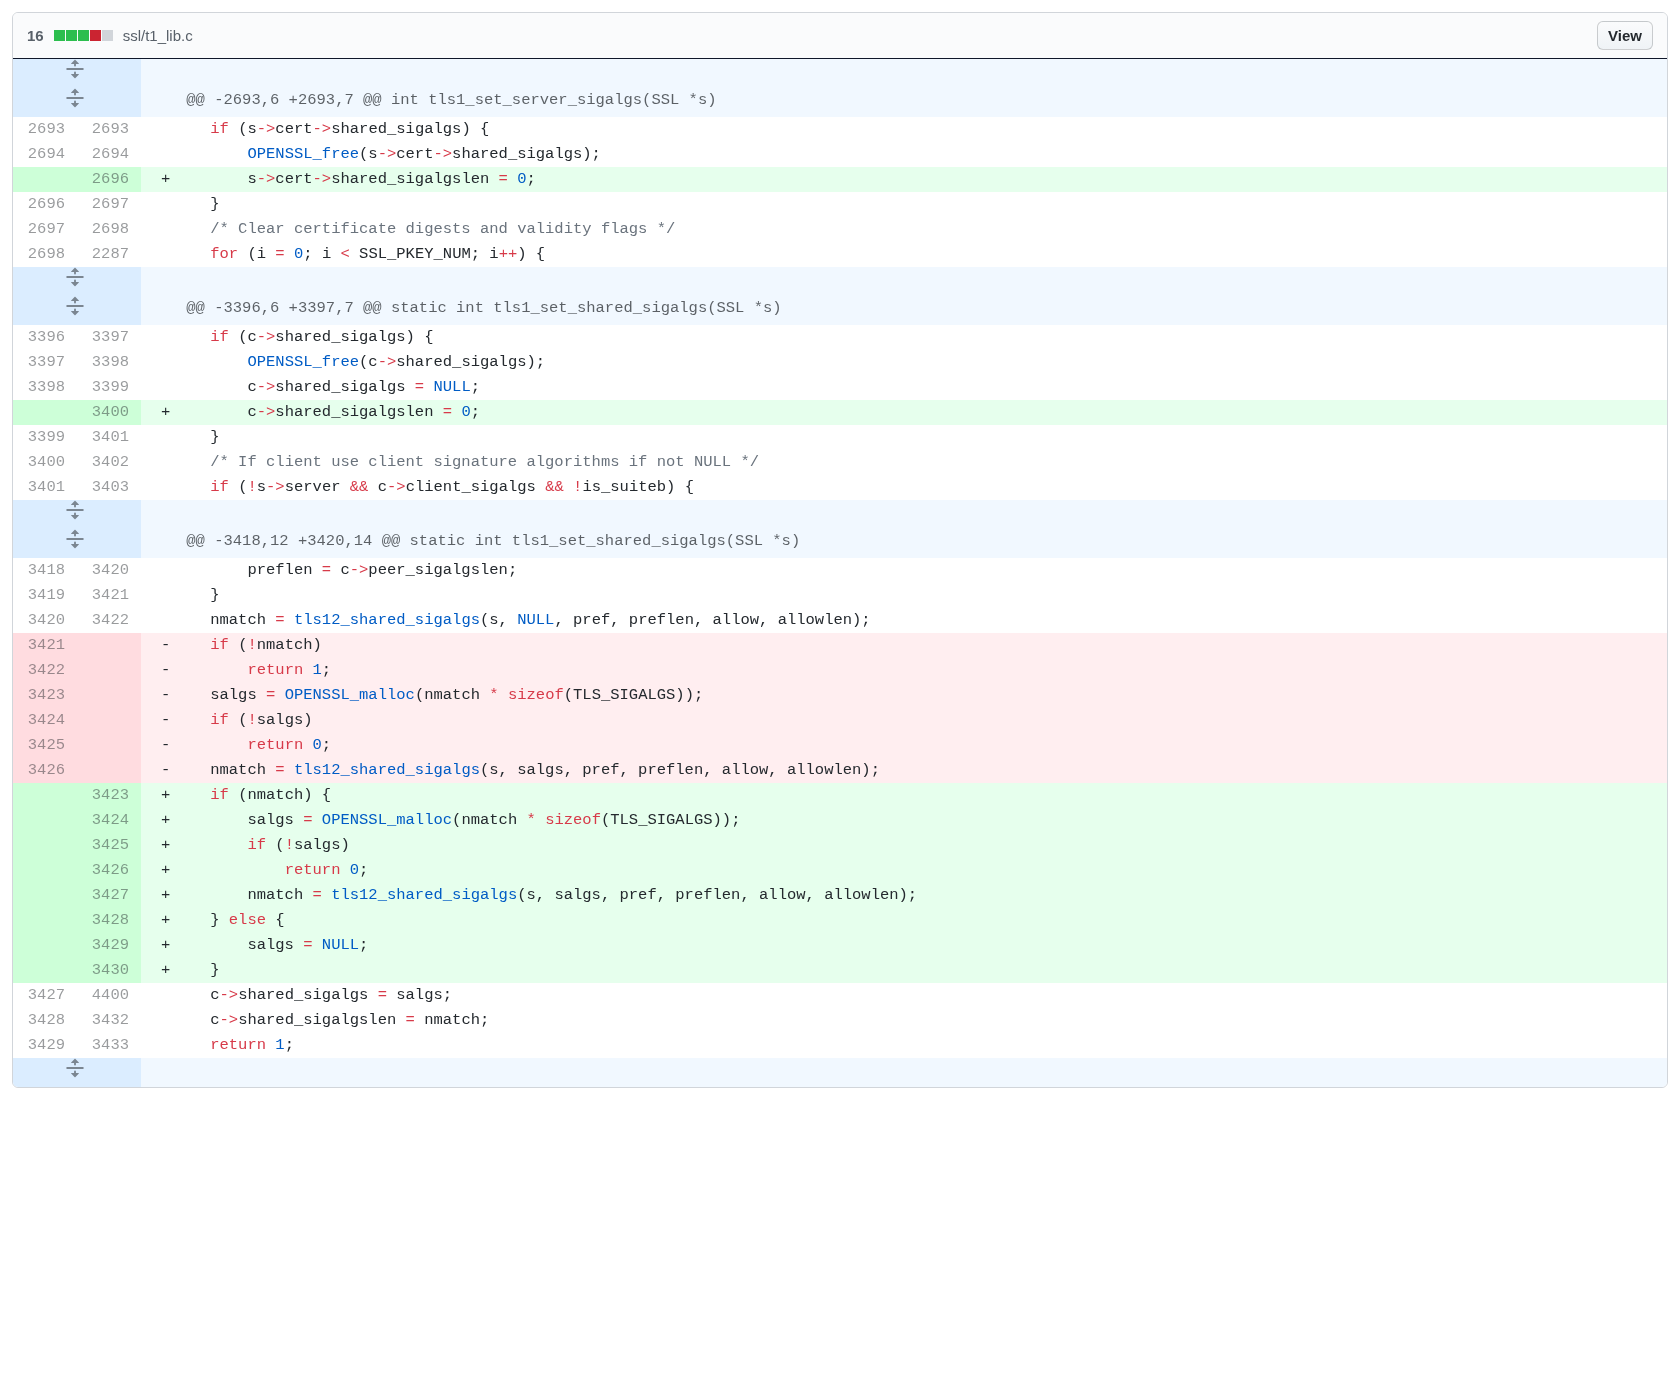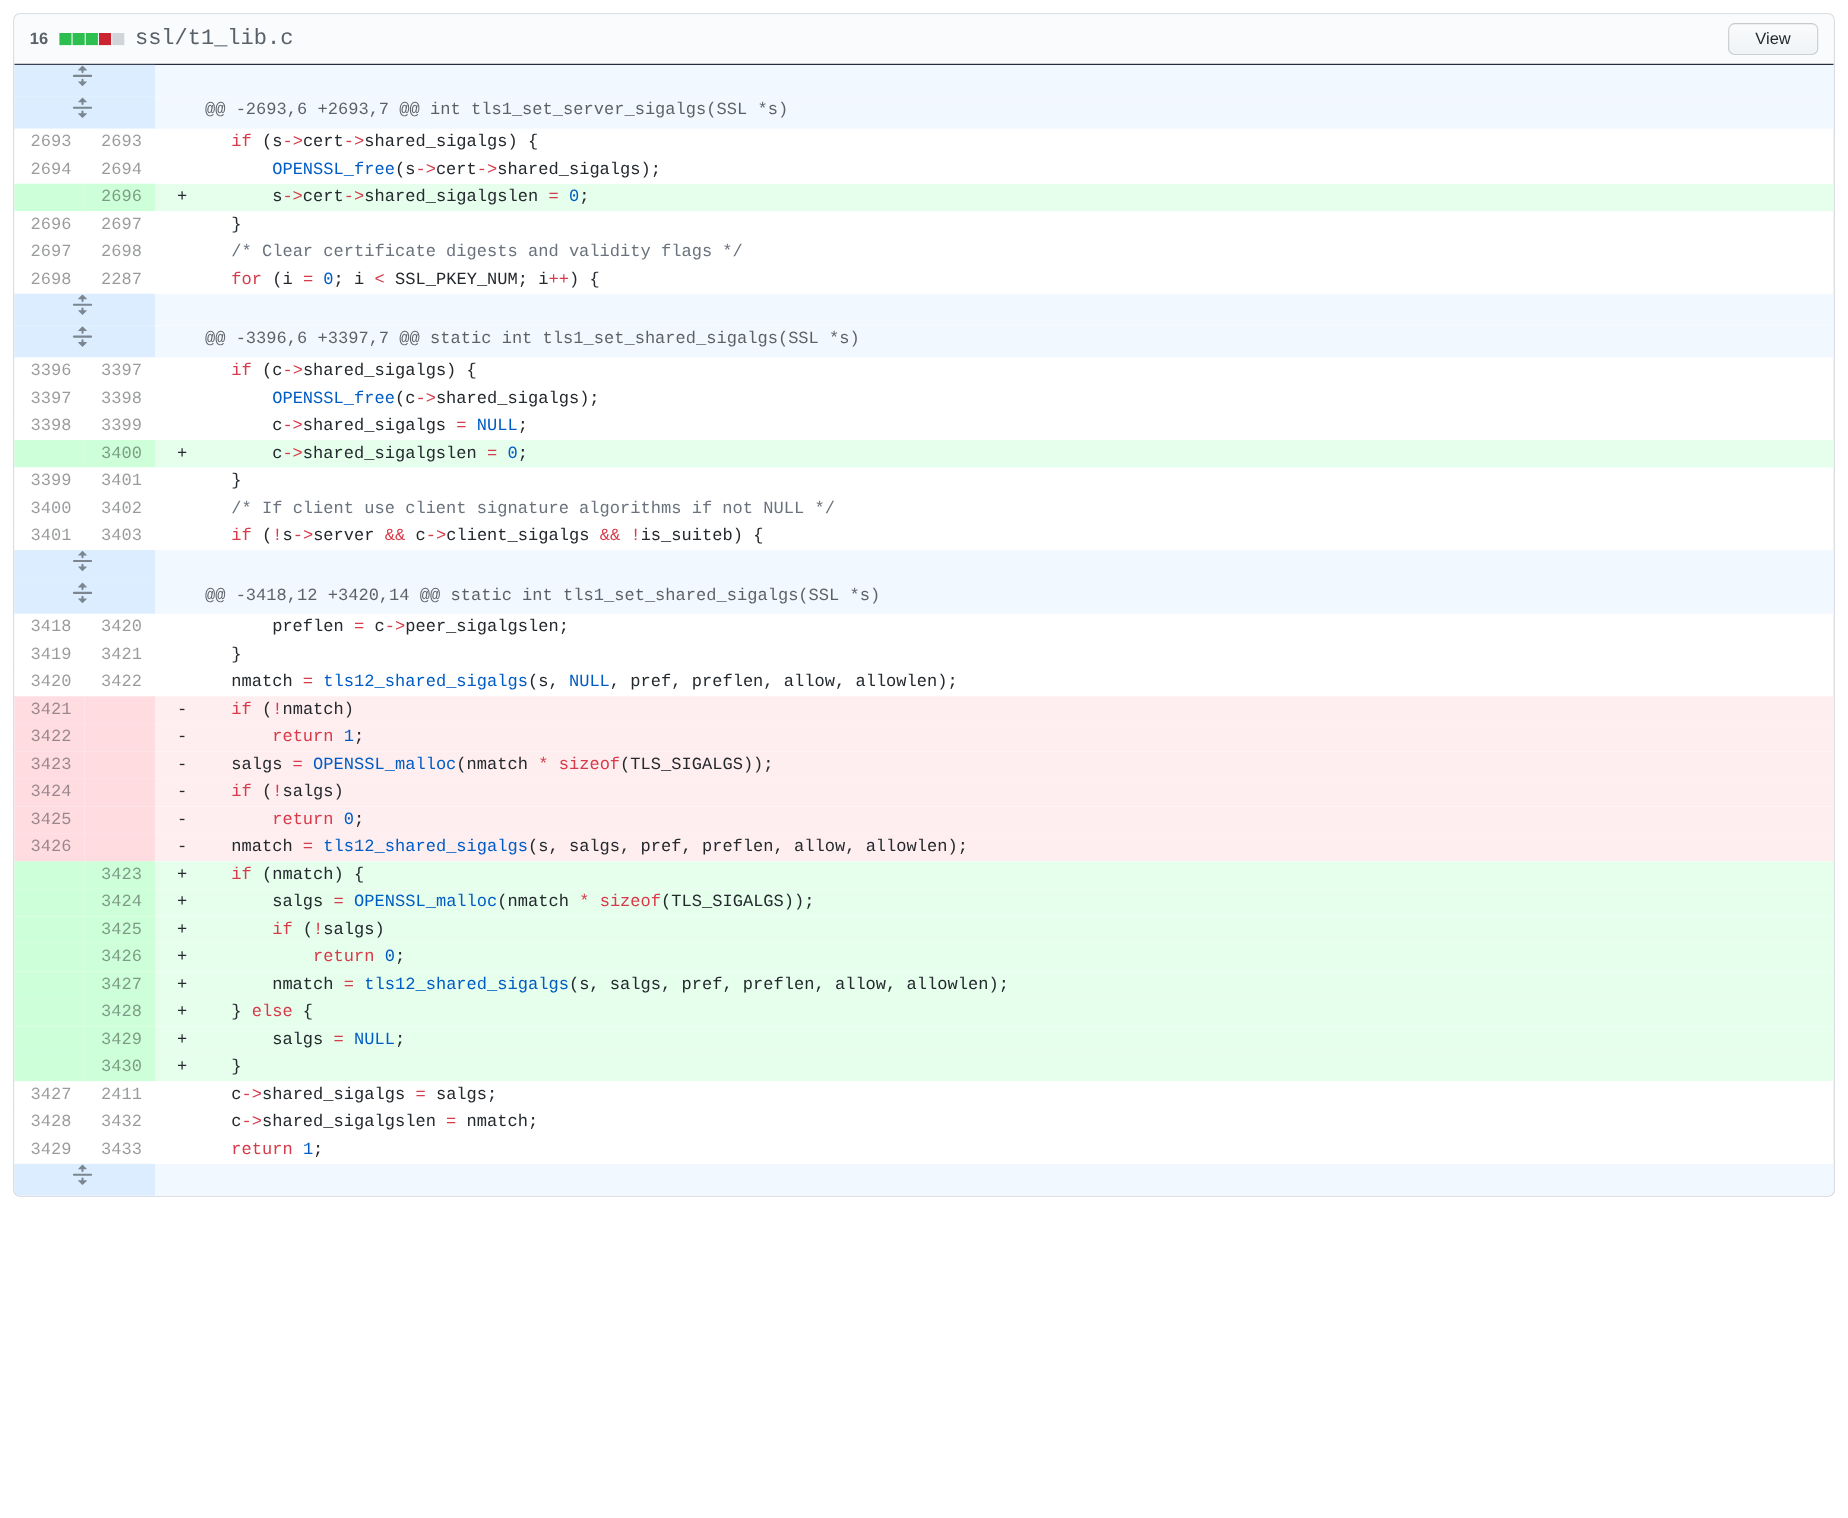--- a/index.html
+++ b/index.html
@@ -25,25 +25,25 @@
     justify-content: space-between;
     font-size: 15px;
   }
   .fh-left { display: flex; align-items: center; gap: 10px; }
   .diff-count { font-weight: 600; color: #586069; font-size: 15px;}
   .diffstat { display: inline-flex; gap: 1px; }
   .diffstat span { width: 11px; height: 11px; display:inline-block; }
   .ds-add { background: #2cbe4e; }
   .ds-del { background: #cb2431; }
   .ds-neu { background: #d1d5da; }
-  .filename { font-family: Liberation Mono, monospace; font-size: 20px; color: #586069; }
+  .filename { font-family: Liberation Sans, sans-serif; font-size: 15px; color: #586069; }
   .btn {
     font-size: 15px;
-    font-weight: 400;
-    padding: 5px 24px;
+    font-weight: 700;
+    padding: 5px 10px;
     background: linear-gradient(#fafbfc, #eff3f6);
     border: 1px solid rgba(27,31,35,.2);
     border-radius: 6px;
     cursor: pointer;
     color: #24292e;
   }
   table.diff {
     width: 100%;
     border-collapse: collapse;
     table-layout: fixed;
@@ -293,21 +293,21 @@
           <td class="num">3429</td>
           <td class="code"><span class="marker" style="display:inline-block;width:12px;">+</span>        salgs <span class="op">=</span> <span class="n">NULL</span>;</td>
         </tr>
         <tr class="add">
           <td class="num empty"></td>
           <td class="num">3430</td>
           <td class="code"><span class="marker" style="display:inline-block;width:12px;">+</span>    }</td>
         </tr>
         <tr class="ctx">
           <td class="num">3427</td>
-          <td class="num">2411</td>
+          <td class="num">4400</td>
           <td class="code"><span class="marker" style="display:inline-block;width:12px;"> </span>    c<span class="op">-&gt;</span>shared_sigalgs <span class="op">=</span> salgs;</td>
         </tr>
         <tr class="ctx">
           <td class="num">3428</td>
           <td class="num">3432</td>
           <td class="code"><span class="marker" style="display:inline-block;width:12px;"> </span>    c<span class="op">-&gt;</span>shared_sigalgslen <span class="op">=</span> nmatch;</td>
         </tr>
         <tr class="ctx">
           <td class="num">3429</td>
           <td class="num">3433</td>

